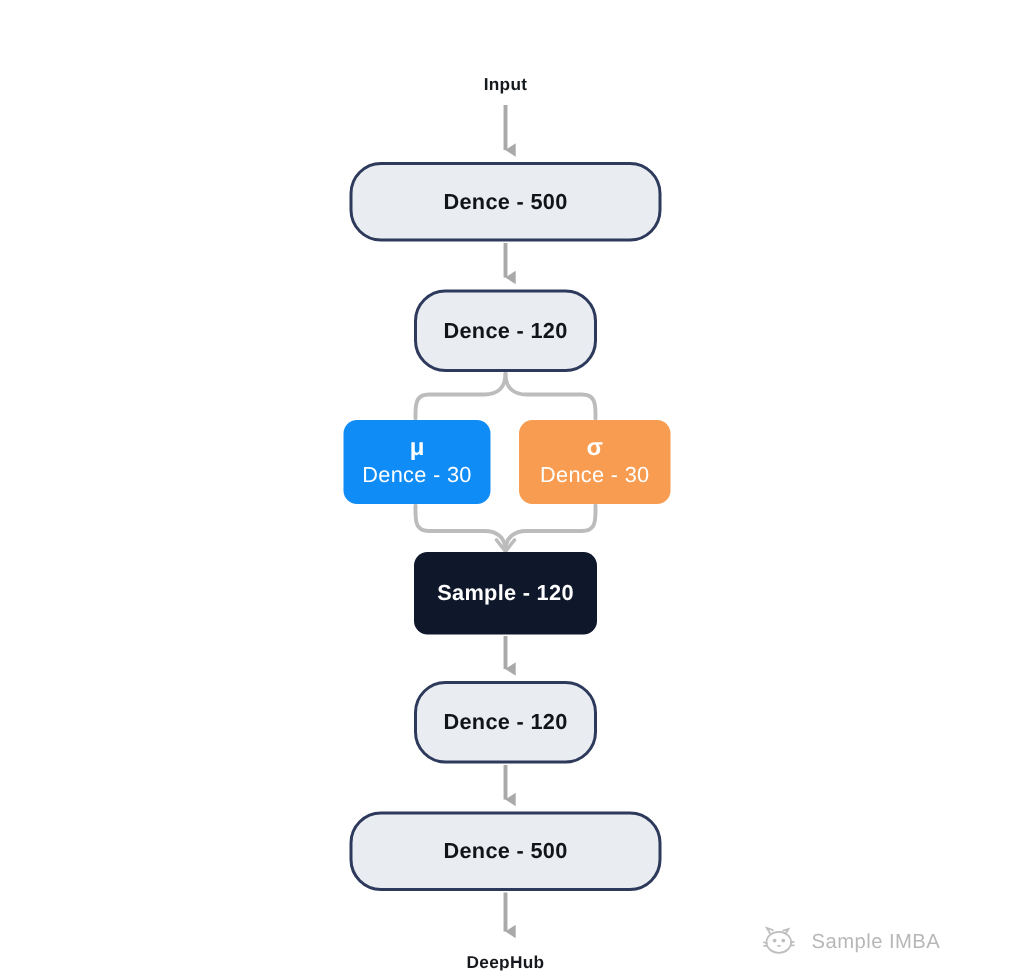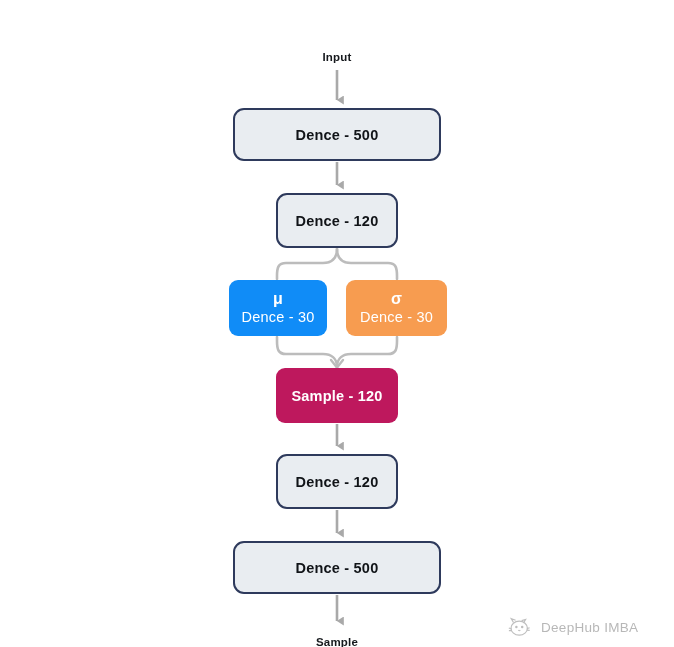--- a/index.html
+++ b/index.html
@@ -34,41 +34,41 @@
 
   
   .node {
     position: absolute;
     box-sizing: border-box;
     display: flex;
     flex-direction: column;
     align-items: center;
     justify-content: center;
     text-align: center;
-    border-radius: 11px;
+    border-radius: 21px;
   }
 
   .node-grey {
     background: #e9edf1;
     border: 2px solid #2e3a5c;
     color: #111418;
     font-size: 14.5px;
     font-weight: bold;
     letter-spacing: 0.2px;
   }
 
   .node-color {
     color: #ffffff;
     border: none;
     border-radius: 9px;
   }
 
   .node-blue   { background: #108cf7; }
   .node-orange { background: #f79c50; }
-  .node-green  { background: #be185d; }
+  .node-green  { background: #0f172a; }
 
   .greek {
     font-size: 16px;
     font-weight: bold;
     line-height: 1.05;
     margin-bottom: 1px;
   }
   .sub-label {
     font-size: 14.5px;
     font-weight: normal;
@@ -192,31 +192,31 @@
   </div>
 
   <div class="node node-grey" style="left:276px; top:438px; width:122px; height:55px;">
     <span>Dence - 120</span>
   </div>
 
   <div class="node node-grey" style="left:233px; top:525px; width:208px; height:53px;">
     <span>Dence - 500</span>
   </div>
 
-  <div class="caption" style="left:237px; top:620px;">Sample</div>
+  <div class="caption" style="left:237px; top:620px;">DeepHub</div>
 
   <div id="watermark">
     <svg width="26" height="22" viewBox="0 0 26 22">
       <g stroke="#8a8a8a" stroke-width="1.2" fill="none">
         <path d="M5.5,6.5 L3.2,2.6 L7.6,4.2"></path>
         <path d="M15.5,7.0 L17.6,3.4 L13.6,4.6"></path>
         <ellipse cx="11.2" cy="12.2" rx="8.2" ry="7.0"></ellipse>
         <path d="M3.6,13.0 L0.8,12.0 M3.6,14.6 L0.9,14.6"></path>
         <path d="M18.9,12.6 L21.6,11.7 M18.9,14.2 L21.7,14.3"></path>
       </g>
       <circle cx="8.4" cy="11.0" r="1.25" fill="#8a8a8a"></circle>
       <circle cx="14.2" cy="11.0" r="1.25" fill="#8a8a8a"></circle>
       <path d="M10.3,14.2 q1.0,1.2 2.0,0" stroke="#8a8a8a" stroke-width="1.1" fill="none"></path>
     </svg>
-    <span class="wm-text">DeepHub IMBA</span>
+    <span class="wm-text">Sample IMBA</span>
   </div>
 
 </div>
 
 </body></html>

